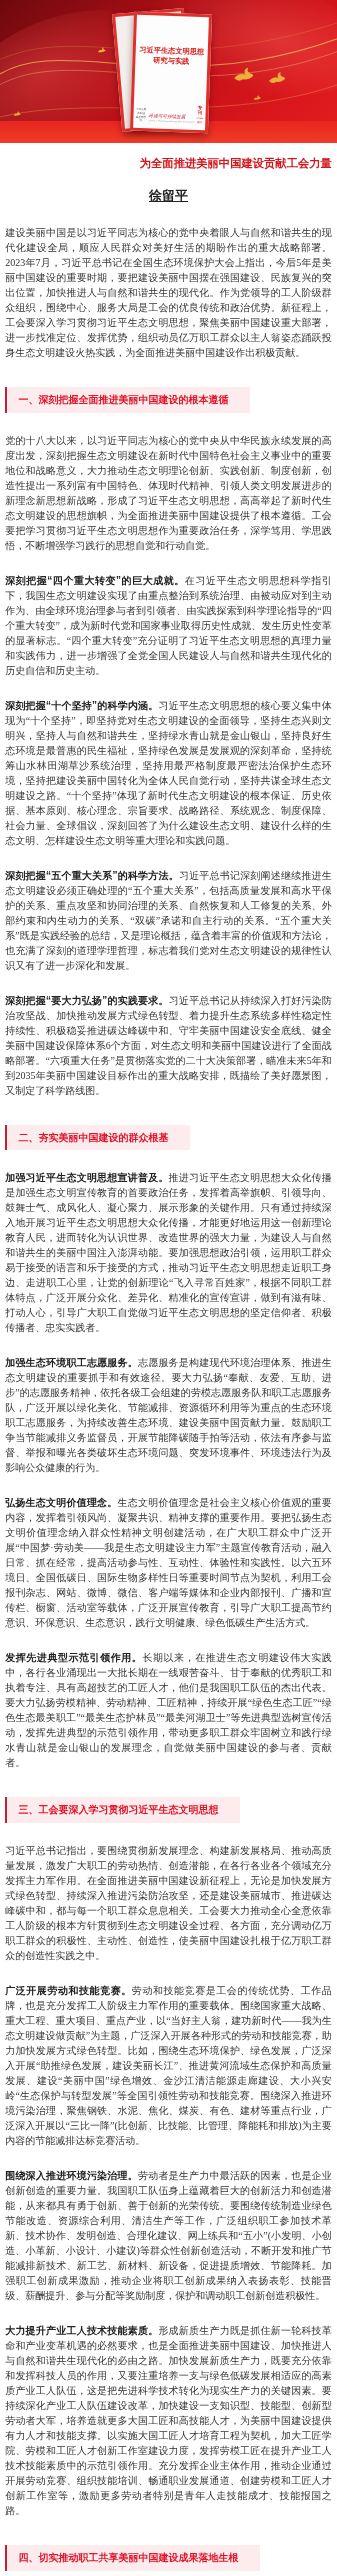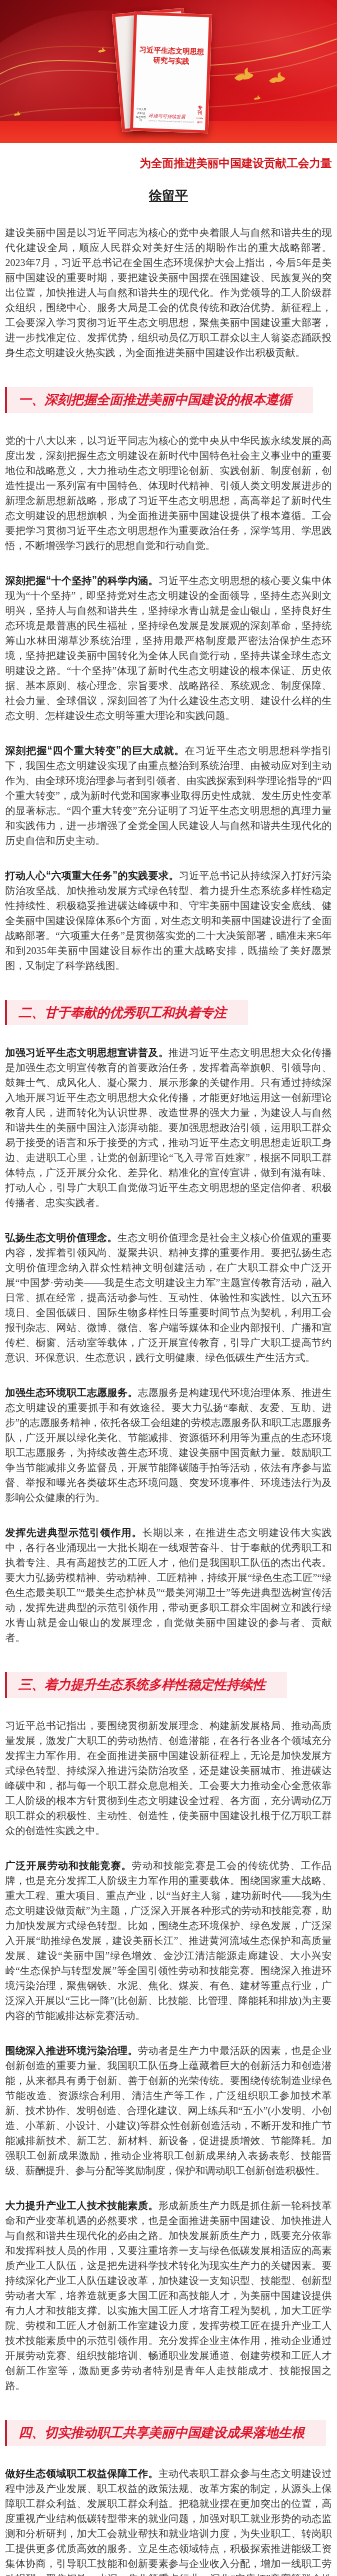--- a/index.html
+++ b/index.html
@@ -32,22 +32,22 @@
   
   .content{padding:0 5.2px;}
   .article-title{margin:13.4px 0 0;text-align:right;color:#d2171d;font-weight:bold;font-size:11.3px;
     font-family:Liberation Mono, monospace;}
   .author{margin:15.5px 0 12.4px;text-align:center;font-weight:bold;font-size:13px;color:#222;
     font-family:"Liberation Sans","DejaVu Sans",sans-serif;text-decoration:underline;}
   p.body{font-size:10px;line-height:15px;margin:20px 0;text-align:justify;color:#333;}
   p.body strong{font-family:"Liberation Sans","DejaVu Sans",sans-serif;color:#222;}
   .sec-head{margin:27px 0 5.2px;}
   .sec-box{display:inline-block;background:#fdecee;border-left:2.6px solid #c3212f;color:#e0162b;
-    font-weight:bold;font-size:13px;line-height:11.3px;padding:7.2px 21.6px 7.2px 11.3px;
-    font-family:"Liberation Sans","DejaVu Sans",sans-serif;font-style:italic;}
+    font-weight:bold;font-size:10px;line-height:11.3px;padding:7.2px 21.6px 7.2px 11.3px;
+    font-family:"Liberation Sans","DejaVu Sans",sans-serif;}
 </style>
 </head>
 <body>
 
 <div class="banner">
   <div class="silk1"></div>
   <div class="silk2"></div>
   <svg class="swoosh" width="337" height="143" viewBox="0 0 655 278">
     <path d="M-10,150 C120,60 330,200 670,70" stroke="#f2bf5e" stroke-width="2" fill="none" opacity="0.75"></path>
     <path d="M-10,170 C140,80 360,215 670,95" stroke="#f7d084" stroke-width="1.2" fill="none" opacity="0.6"></path>
@@ -98,29 +98,30 @@
 <div class="content">
   <h1 class="article-title">为全面推进美丽中国建设贡献工会力量</h1>
   <div class="author">徐留平</div>
   <p class="body">
     <span>建设美丽中国是以习近平同志为核心的党中央着眼人与自然和谐共生的现代化建设全局，顺应人民群众对美好生活的期盼作出的重大战略部署。2023年7月，习近平总书记在全国生态环境保护大会上指出，今后5年是美丽中国建设的重要时期，要把建设美丽中国摆在强国建设、民族复兴的突出位置，加快推进人与自然和谐共生的现代化。作为党领导的工人阶级群众组织，围绕中心、服务大局是工会的优良传统和政治优势。新征程上，工会要深入学习贯彻习近平生态文明思想，聚焦美丽中国建设重大部署，进一步找准定位、发挥优势，组织动员亿万职工群众以主人翁姿态踊跃投身生态文明建设火热实践，为全面推进美丽中国建设作出积极贡献。</span>
   </p>
 
   <div>
       <div class="sec-head"><span class="sec-box">一、深刻把握全面推进美丽中国建设的根本遵循</span></div>
       <p class="body"><span>党的十八大以来，以习近平同志为核心的党中央从中华民族永续发展的高度出发，深刻把握生态文明建设在新时代中国特色社会主义事业中的重要地位和战略意义，大力推动生态文明理论创新、实践创新、制度创新，创造性提出一系列富有中国特色、体现时代精神、引领人类文明发展进步的新理念新思想新战略，形成了习近平生态文明思想，高高举起了新时代生态文明建设的思想旗帜，为全面推进美丽中国建设提供了根本遵循。工会要把学习贯彻习近平生态文明思想作为重要政治任务，深学笃用、学思践悟，不断增强学习践行的思想自觉和行动自觉。</span></p>
+      <p class="body"><strong>深刻把握“四个重大转变”的巨大成就。</strong><span>在习近平生态文明思想科学指引下，我国生态文明建设实现了由重点整治到系统治理、由被动应对到主动作为、由全球环境治理参与者到引领者、由实践探索到科学理论指导的“四个重大转变”，成为新时代党和国家事业取得历史性成就、发生历史性变革的显著标志。“四个重大转变”充分证明了习近平生态文明思想的真理力量和实践伟力，进一步增强了全党全国人民建设人与自然和谐共生现代化的历史自信和历史主动。</span></p>
       <p class="body"><strong>深刻把握“十个坚持”的科学内涵。</strong><span>习近平生态文明思想的核心要义集中体现为“十个坚持”，即坚持党对生态文明建设的全面领导，坚持生态兴则文明兴，坚持人与自然和谐共生，坚持绿水青山就是金山银山，坚持良好生态环境是最普惠的民生福祉，坚持绿色发展是发展观的深刻革命，坚持统筹山水林田湖草沙系统治理，坚持用最严格制度最严密法治保护生态环境，坚持把建设美丽中国转化为全体人民自觉行动，坚持共谋全球生态文明建设之路。“十个坚持”体现了新时代生态文明建设的根本保证、历史依据、基本原则、核心理念、宗旨要求、战略路径、系统观念、制度保障、社会力量、全球倡议，深刻回答了为什么建设生态文明、建设什么样的生态文明、怎样建设生态文明等重大理论和实践问题。</span></p>
-      <p class="body"><strong>深刻把握“四个重大转变”的巨大成就。</strong><span>在习近平生态文明思想科学指引下，我国生态文明建设实现了由重点整治到系统治理、由被动应对到主动作为、由全球环境治理参与者到引领者、由实践探索到科学理论指导的“四个重大转变”，成为新时代党和国家事业取得历史性成就、发生历史性变革的显著标志。“四个重大转变”充分证明了习近平生态文明思想的真理力量和实践伟力，进一步增强了全党全国人民建设人与自然和谐共生现代化的历史自信和历史主动。</span></p>
-      <p class="body"><strong>打动人心“六项重大任务”的实践要求。</strong><span>习近平总书记从持续深入打好污染防治攻坚战、加快推动发展方式绿色转型、着力提升生态系统多样性稳定性持续性、积极稳妥推进碳达峰碳中和、守牢美丽中国建设安全底线、健全美丽中国建设保障体系6个方面，对生态文明和美丽中国建设进行了全面战略部署。“六项重大任务”是贯彻落实党的二十大决策部署，瞄准未来5年和到2035年美丽中国建设目标作出的重大战略安排，既描绘了美好愿景图，又制定了科学路线图。</span></p>
-      <div class="sec-head"><span class="sec-box">二、甘于奉献的优秀职工和执着专注</span></div>
+      <p class="body"><strong>深刻把握“五个重大关系”的科学方法。</strong><span>习近平总书记深刻阐述继续推进生态文明建设必须正确处理的“五个重大关系”，包括高质量发展和高水平保护的关系、重点攻坚和协同治理的关系、自然恢复和人工修复的关系、外部约束和内生动力的关系、“双碳”承诺和自主行动的关系。“五个重大关系”既是实践经验的总结，又是理论概括，蕴含着丰富的价值观和方法论，也充满了深刻的道理学理哲理，标志着我们党对生态文明建设的规律性认识又有了进一步深化和发展。</span></p>
+      <p class="body"><strong>深刻把握“要大力弘扬”的实践要求。</strong><span>习近平总书记从持续深入打好污染防治攻坚战、加快推动发展方式绿色转型、着力提升生态系统多样性稳定性持续性、积极稳妥推进碳达峰碳中和、守牢美丽中国建设安全底线、健全美丽中国建设保障体系6个方面，对生态文明和美丽中国建设进行了全面战略部署。“六项重大任务”是贯彻落实党的二十大决策部署，瞄准未来5年和到2035年美丽中国建设目标作出的重大战略安排，既描绘了美好愿景图，又制定了科学路线图。</span></p>
+      <div class="sec-head"><span class="sec-box">二、夯实美丽中国建设的群众根基</span></div>
       <p class="body"><strong>加强习近平生态文明思想宣讲普及。</strong><span>推进习近平生态文明思想大众化传播是加强生态文明宣传教育的首要政治任务，发挥着高举旗帜、引领导向、鼓舞士气、成风化人、凝心聚力、展示形象的关键作用。只有通过持续深入地开展习近平生态文明思想大众化传播，才能更好地运用这一创新理论教育人民，进而转化为认识世界、改造世界的强大力量，为建设人与自然和谐共生的美丽中国注入澎湃动能。要加强思想政治引领，运用职工群众易于接受的语言和乐于接受的方式，推动习近平生态文明思想走近职工身边、走进职工心里，让党的创新理论“飞入寻常百姓家”，根据不同职工群体特点，广泛开展分众化、差异化、精准化的宣传宣讲，做到有滋有味、打动人心，引导广大职工自觉做习近平生态文明思想的坚定信仰者、积极传播者、忠实实践者。</span></p>
+      <p class="body"><strong>加强生态环境职工志愿服务。</strong><span>志愿服务是构建现代环境治理体系、推进生态文明建设的重要抓手和有效途径。要大力弘扬“奉献、友爱、互助、进步”的志愿服务精神，依托各级工会组建的劳模志愿服务队和职工志愿服务队，广泛开展以绿化美化、节能减排、资源循环利用等为重点的生态环境职工志愿服务，为持续改善生态环境、建设美丽中国贡献力量。鼓励职工争当节能减排义务监督员，开展节能降碳随手拍等活动，依法有序参与监督、举报和曝光各类破坏生态环境问题、突发环境事件、环境违法行为及影响公众健康的行为。</span></p>
       <p class="body"><strong>弘扬生态文明价值理念。</strong><span>生态文明价值理念是社会主义核心价值观的重要内容，发挥着引领风尚、凝聚共识、精神支撑的重要作用。要把弘扬生态文明价值理念纳入群众性精神文明创建活动，在广大职工群众中广泛开展“中国梦·劳动美——我是生态文明建设主力军”主题宣传教育活动，融入日常、抓在经常，提高活动参与性、互动性、体验性和实践性。以六五环境日、全国低碳日、国际生物多样性日等重要时间节点为契机，利用工会报刊杂志、网站、微博、微信、客户端等媒体和企业内部报刊、广播和宣传栏、橱窗、活动室等载体，广泛开展宣传教育，引导广大职工提高节约意识、环保意识、生态意识，践行文明健康、绿色低碳生产生活方式。</span></p>
-      <p class="body"><strong>加强生态环境职工志愿服务。</strong><span>志愿服务是构建现代环境治理体系、推进生态文明建设的重要抓手和有效途径。要大力弘扬“奉献、友爱、互助、进步”的志愿服务精神，依托各级工会组建的劳模志愿服务队和职工志愿服务队，广泛开展以绿化美化、节能减排、资源循环利用等为重点的生态环境职工志愿服务，为持续改善生态环境、建设美丽中国贡献力量。鼓励职工争当节能减排义务监督员，开展节能降碳随手拍等活动，依法有序参与监督、举报和曝光各类破坏生态环境问题、突发环境事件、环境违法行为及影响公众健康的行为。</span></p>
       <p class="body"><strong>发挥先进典型示范引领作用。</strong><span>长期以来，在推进生态文明建设伟大实践中，各行各业涌现出一大批长期在一线艰苦奋斗、甘于奉献的优秀职工和执着专注、具有高超技艺的工匠人才，他们是我国职工队伍的杰出代表。要大力弘扬劳模精神、劳动精神、工匠精神，持续开展“绿色生态工匠”“绿色生态最美职工”“最美生态护林员”“最美河湖卫士”等先进典型选树宣传活动，发挥先进典型的示范引领作用，带动更多职工群众牢固树立和践行绿水青山就是金山银山的发展理念，自觉做美丽中国建设的参与者、贡献者。</span></p>
-      <div class="sec-head"><span class="sec-box">三、着力提升生态系统多样性稳定性持续性</span></div>
+      <div class="sec-head"><span class="sec-box">三、工会要深入学习贯彻习近平生态文明思想</span></div>
       <p class="body"><span>习近平总书记指出，要围绕贯彻新发展理念、构建新发展格局、推动高质量发展，激发广大职工的劳动热情、创造潜能，在各行各业各个领域充分发挥主力军作用。在全面推进美丽中国建设新征程上，无论是加快发展方式绿色转型、持续深入推进污染防治攻坚，还是建设美丽城市、推进碳达峰碳中和，都与每一个职工群众息息相关。工会要大力推动全心全意依靠工人阶级的根本方针贯彻到生态文明建设全过程、各方面，充分调动亿万职工群众的积极性、主动性、创造性，使美丽中国建设扎根于亿万职工群众的创造性实践之中。</span></p>
       <p class="body"><strong>广泛开展劳动和技能竞赛。</strong><span>劳动和技能竞赛是工会的传统优势、工作品牌，也是充分发挥工人阶级主力军作用的重要载体。围绕国家重大战略、重大工程、重大项目、重点产业，以“当好主人翁，建功新时代——我为生态文明建设做贡献”为主题，广泛深入开展各种形式的劳动和技能竞赛，助力加快发展方式绿色转型。比如，围绕生态环境保护、绿色发展，广泛深入开展“助推绿色发展，建设美丽长江”、推进黄河流域生态保护和高质量发展、建设“美丽中国”绿色增效、金沙江清洁能源走廊建设、大小兴安岭“生态保护与转型发展”等全国引领性劳动和技能竞赛。围绕深入推进环境污染治理，聚焦钢铁、水泥、焦化、煤炭、有色、建材等重点行业，广泛深入开展以“三比一降”(比创新、比技能、比管理、降能耗和排放)为主要内容的节能减排达标竞赛活动。</span></p>
       <p class="body"><strong>围绕深入推进环境污染治理。</strong><span>劳动者是生产力中最活跃的因素，也是企业创新创造的重要力量。我国职工队伍身上蕴藏着巨大的创新活力和创造潜能，从来都具有勇于创新、善于创新的光荣传统。要围绕传统制造业绿色节能改造、资源综合利用、清洁生产等工作，广泛组织职工参加技术革新、技术协作、发明创造、合理化建议、网上练兵和“五小”(小发明、小创造、小革新、小设计、小建议)等群众性创新创造活动，不断开发和推广节能减排新技术、新工艺、新材料、新设备，促进提质增效、节能降耗。加强职工创新成果激励，推动企业将职工创新成果纳入表扬表彰、技能晋级、薪酬提升、参与分配等奖励制度，保护和调动职工创新创造积极性。</span></p>
       <p class="body"><strong>大力提升产业工人技术技能素质。</strong><span>形成新质生产力既是抓住新一轮科技革命和产业变革机遇的必然要求，也是全面推进美丽中国建设、加快推进人与自然和谐共生现代化的必由之路。加快发展新质生产力，既要充分依靠和发挥科技人员的作用，又要注重培养一支与绿色低碳发展相适应的高素质产业工人队伍，这是把先进科学技术转化为现实生产力的关键因素。要持续深化产业工人队伍建设改革，加快建设一支知识型、技能型、创新型劳动者大军，培养造就更多大国工匠和高技能人才，为美丽中国建设提供有力人才和技能支撑。以实施大国工匠人才培育工程为契机，加大工匠学院、劳模和工匠人才创新工作室建设力度，发挥劳模工匠在提升产业工人技术技能素质中的示范引领作用。充分发挥企业主体作用，推动企业通过开展劳动竞赛、组织技能培训、畅通职业发展通道、创建劳模和工匠人才创新工作室等，激励更多劳动者特别是青年人走技能成才、技能报国之路。</span></p>
       <div class="sec-head"><span class="sec-box">四、切实推动职工共享美丽中国建设成果落地生根</span></div>
       <p class="body"><strong>做好生态领域职工权益保障工作。</strong><span>主动代表职工群众参与生态文明建设过程中涉及产业发展、职工权益的政策法规、改革方案的制定，从源头上保障职工群众利益、发展职工群众利益。把稳就业摆在更加突出的位置，高度重视产业结构低碳转型带来的就业问题，加强对职工就业形势的动态监测和分析研判，加大工会就业帮扶和就业培训力度，为失业职工、转岗职工提供更多优质高效的服务。立足生态领域特点，积极探索推进能级工资集体协商，引导职工技能和创新要素参与企业收入分配，增加一线职工劳动报酬。聚焦钢铁、水泥、焦化等重点行业，深化“安康杯”竞赛等群众性安全生产活动，加强职工安全生产教育，推动改善职工劳动条件，保障职工生命健康安全。</span></p>
     </div>
 
 </div>
 

